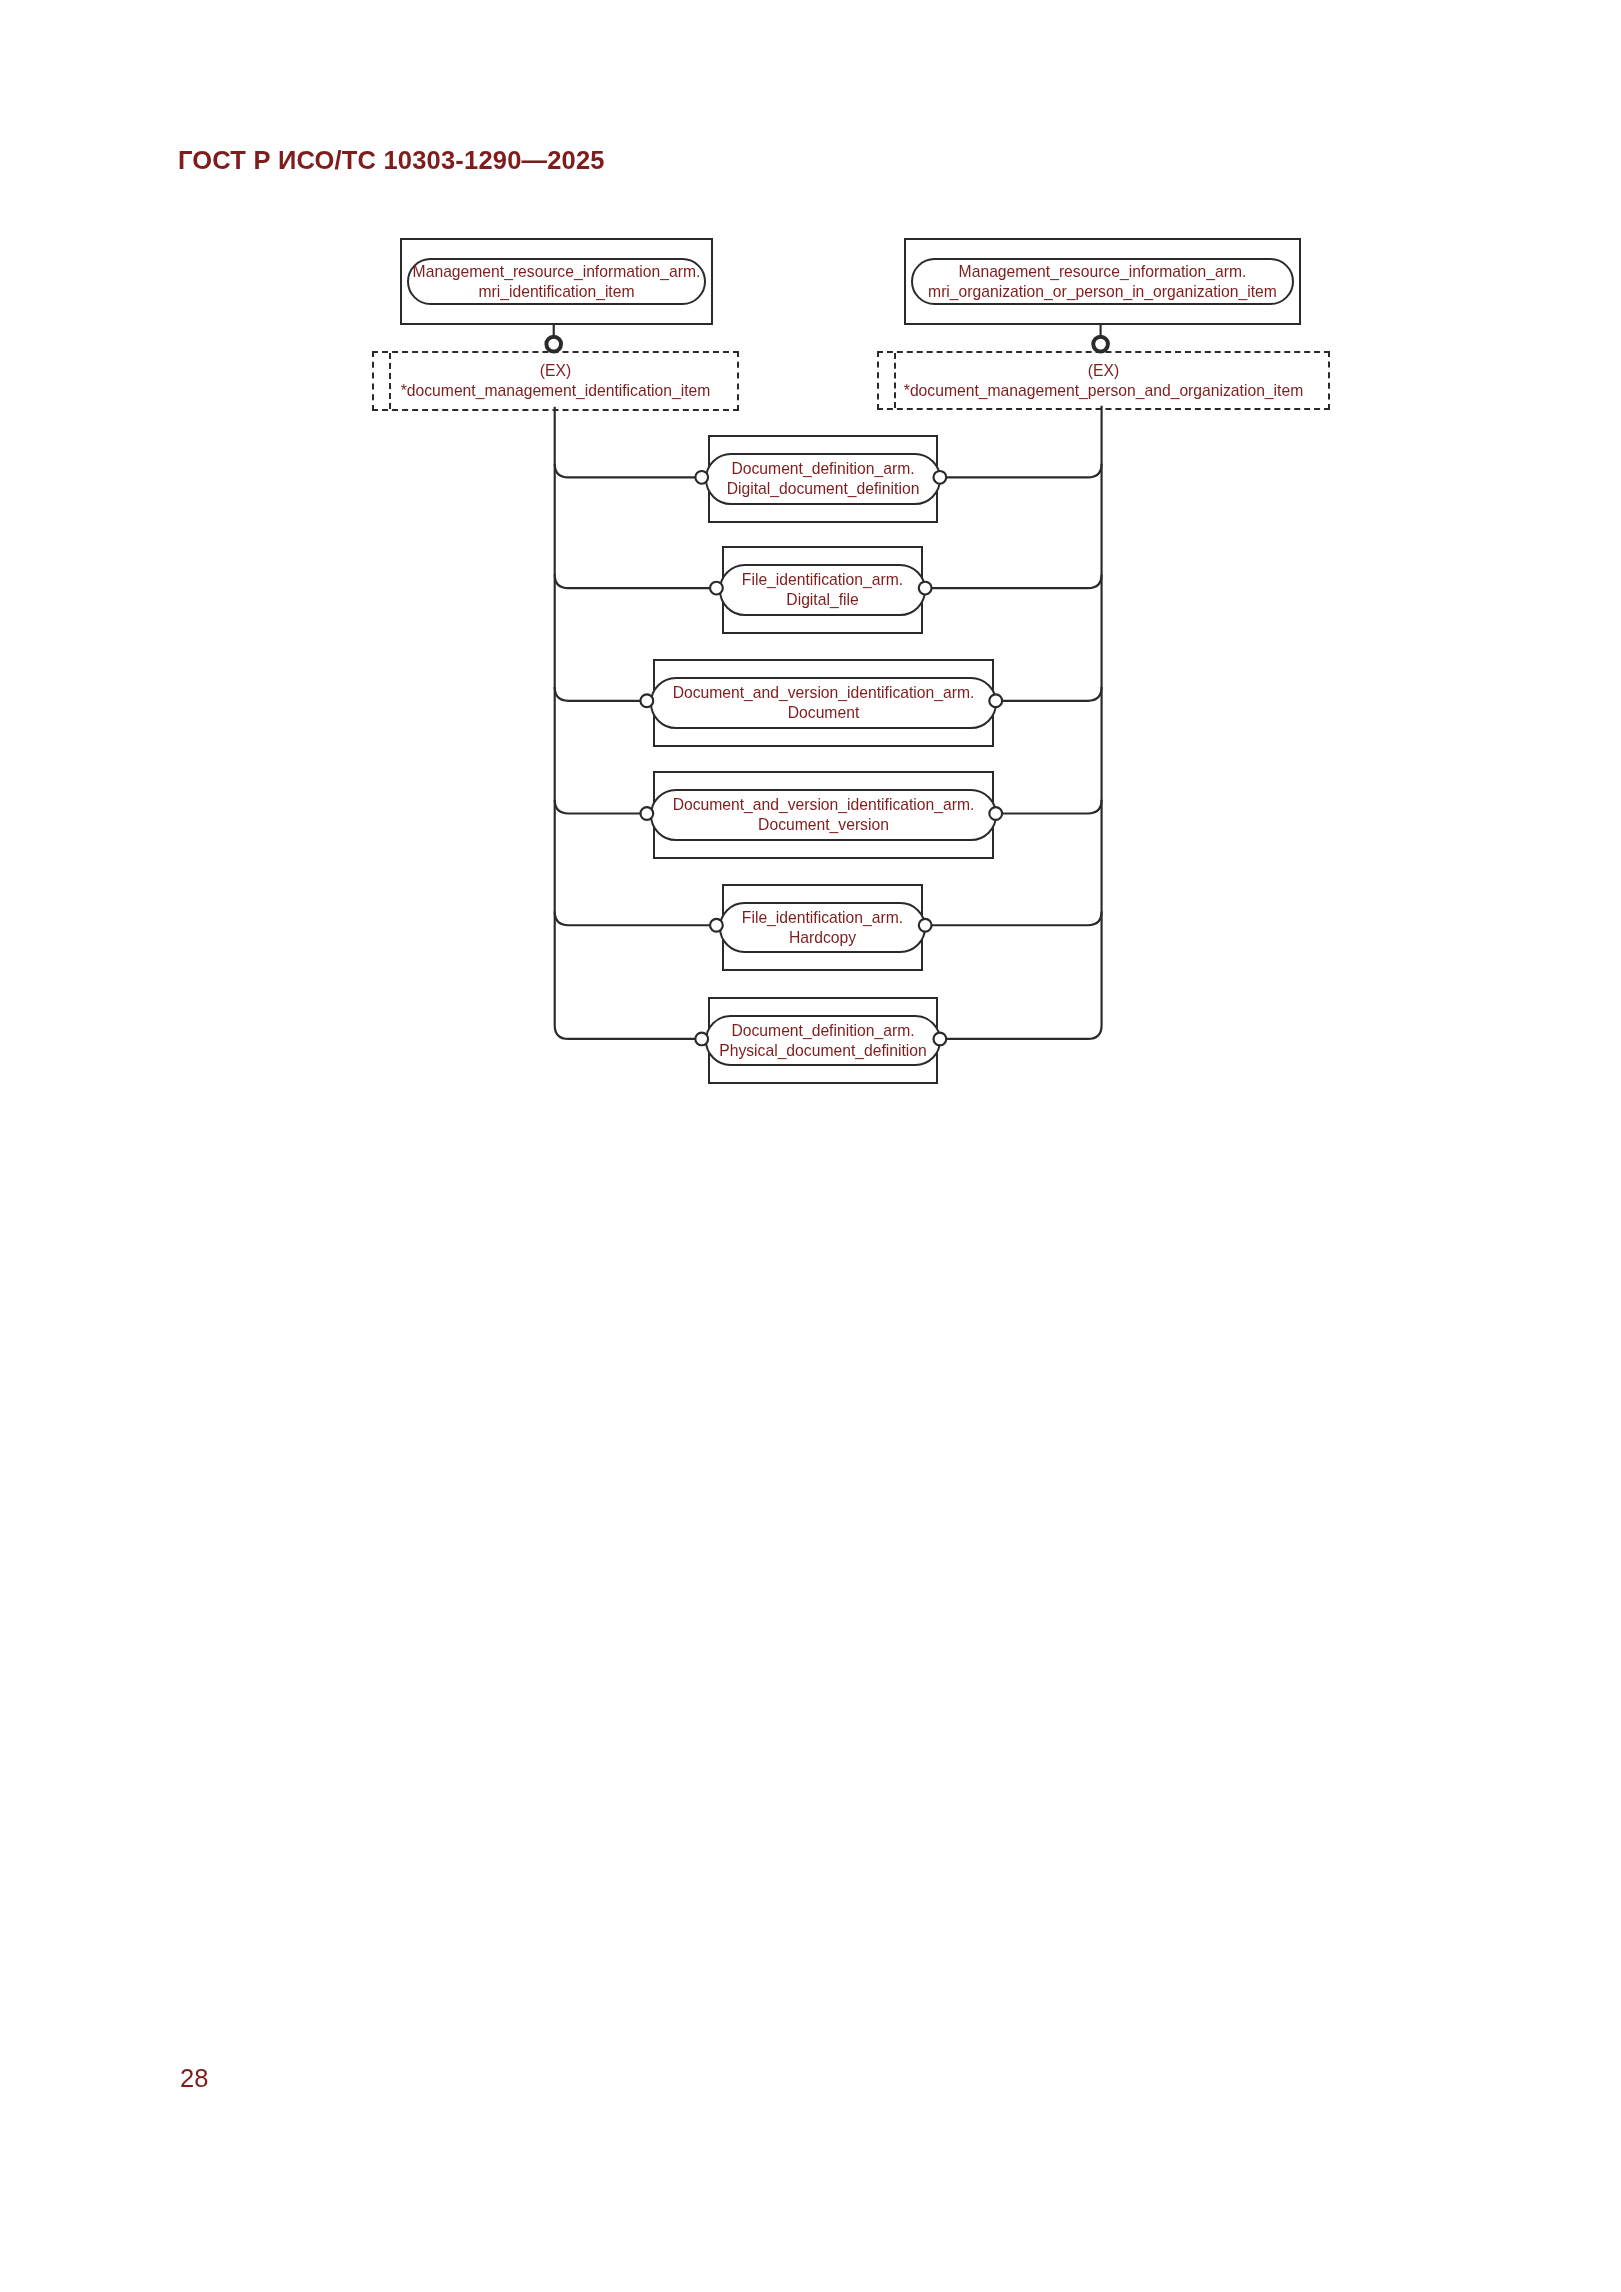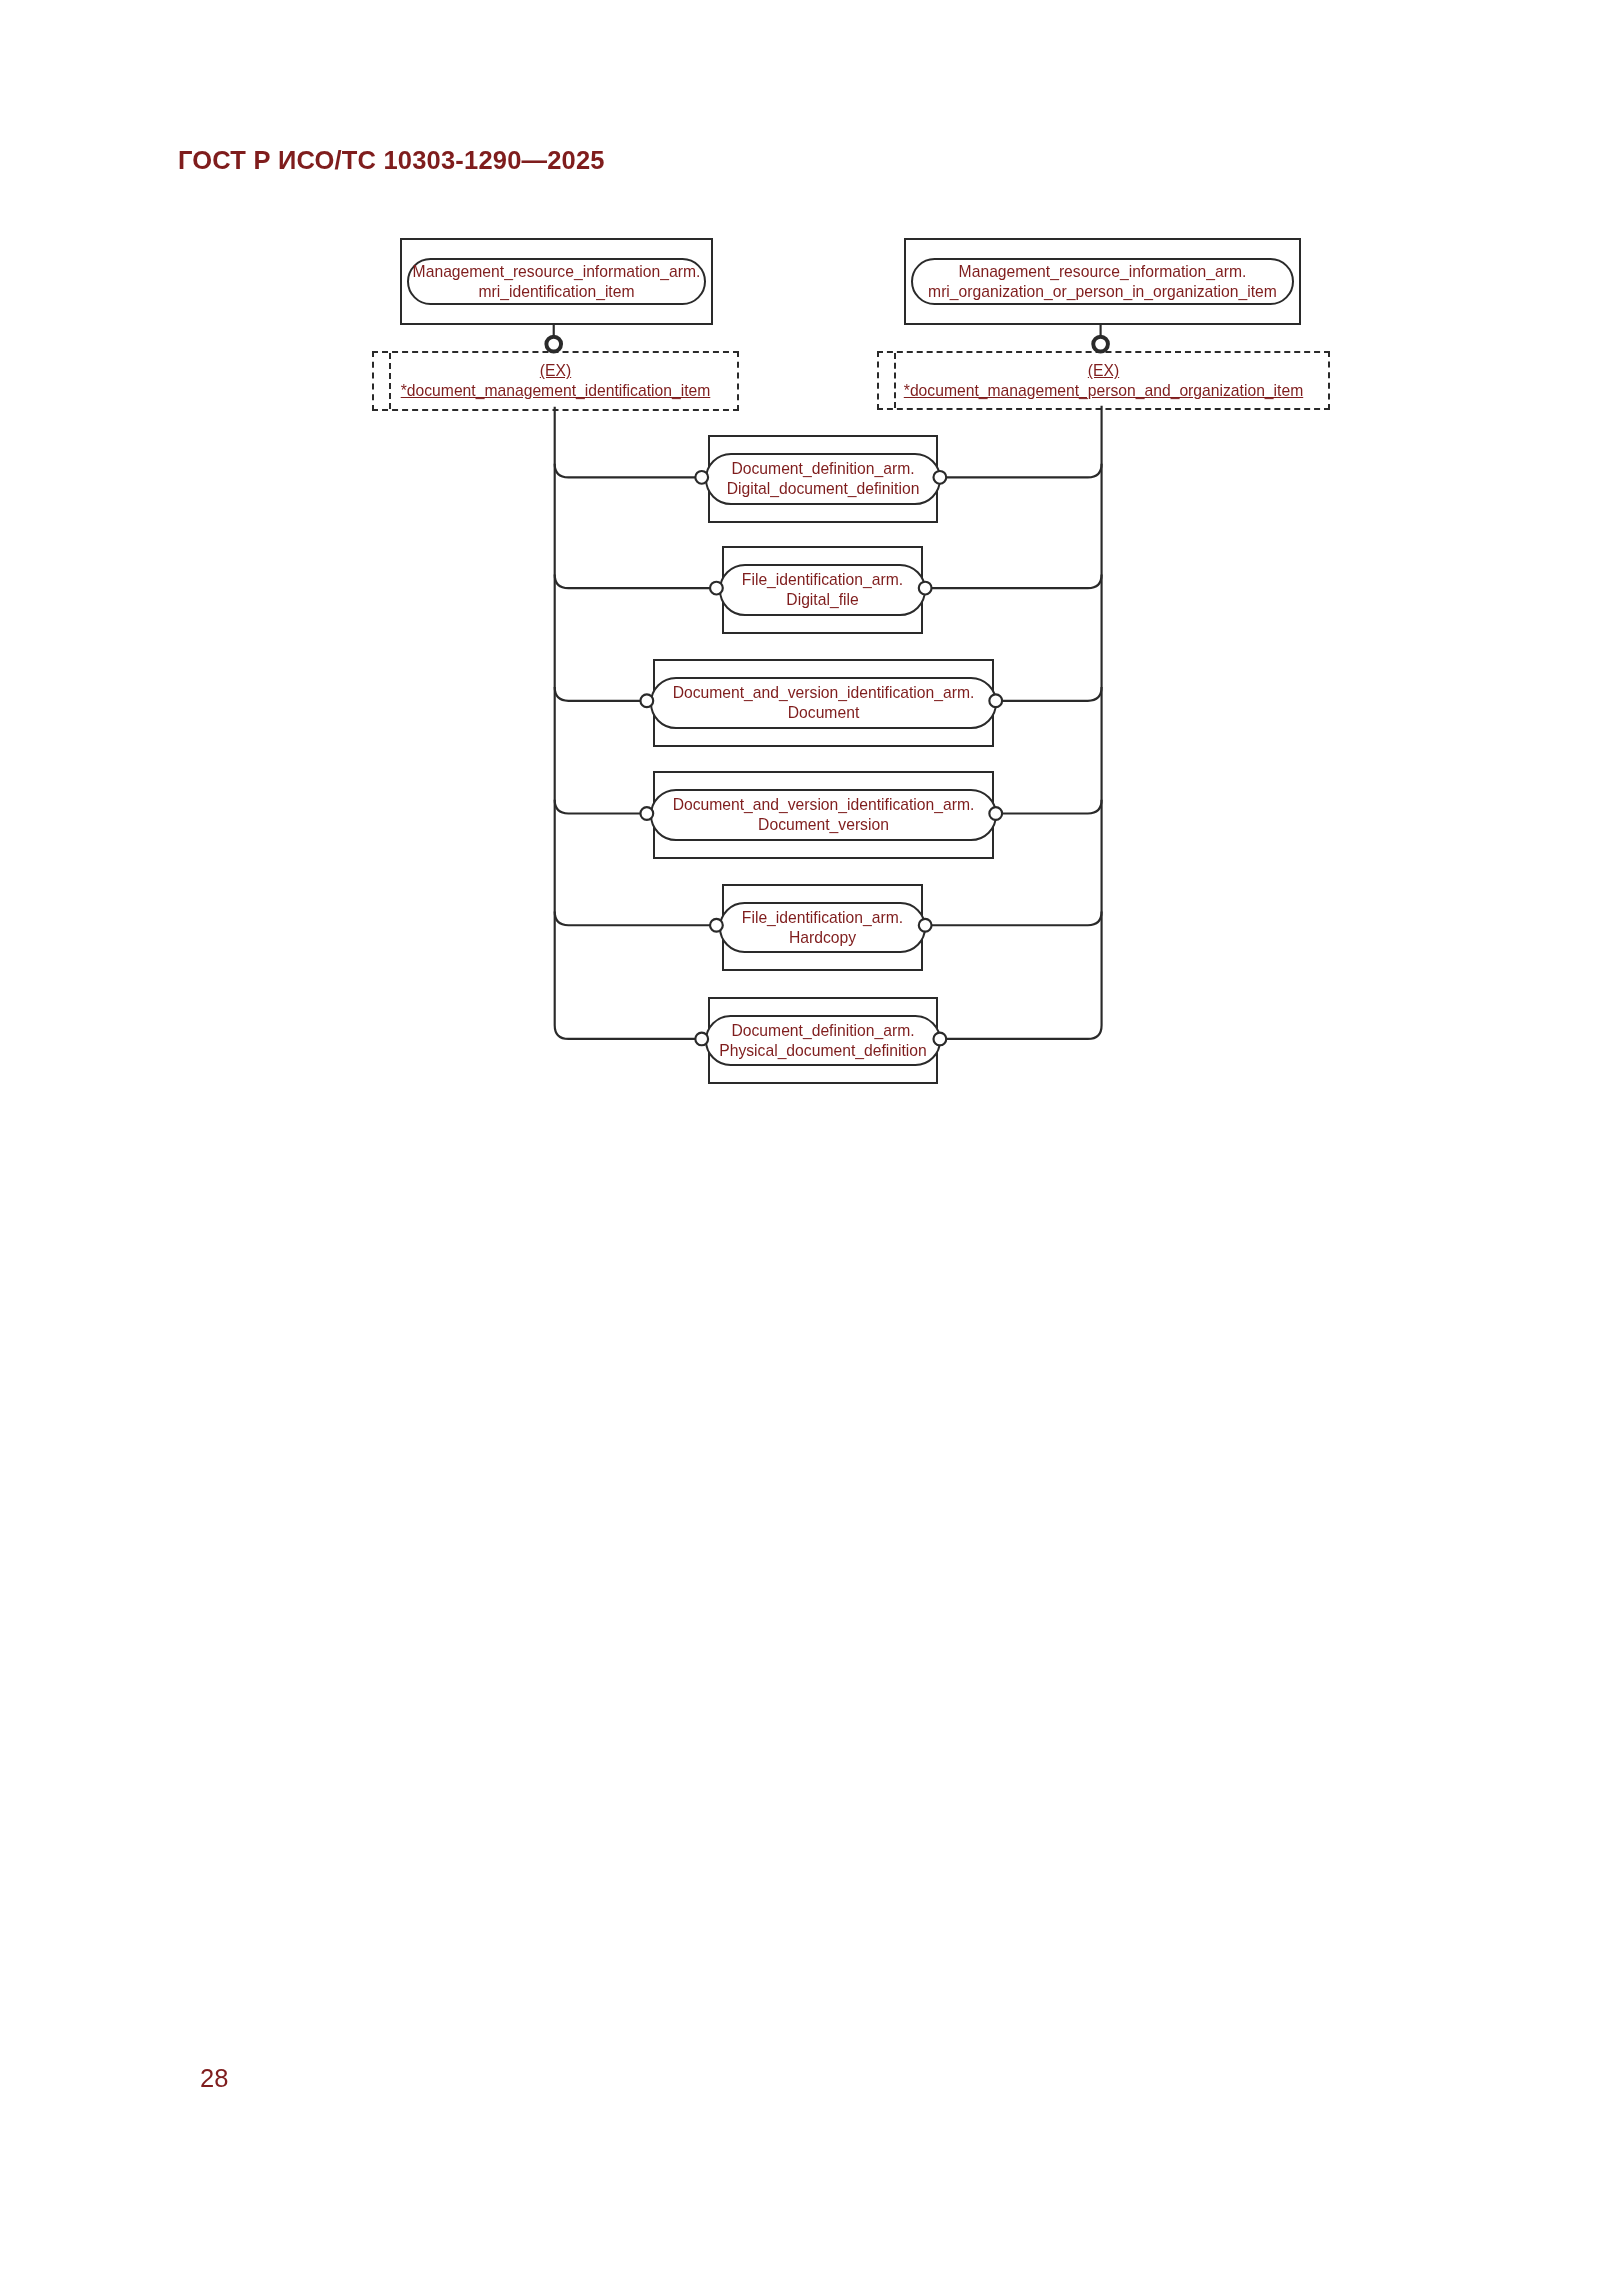--- a/index.html
+++ b/index.html
@@ -22,32 +22,32 @@
     position:absolute;border:2px solid #2a2a2a;border-radius:979px;background:#fff;
     display:flex;flex-direction:column;align-items:center;justify-content:center;
     text-align:center;white-space:nowrap;
   }
   .top-node .oval{left:4.9px;right:4.9px;top:17.6px;bottom:17.6px;}
   .entity .oval{left:-4.9px;right:-4.9px;top:15.7px;bottom:15.7px;}
 
   .select-box{
     position:absolute;border:2px dashed #2a2a2a;background:#fff;z-index:1;
     display:flex;flex-direction:column;align-items:center;justify-content:center;
-    text-align:center;font-size:15.7px;line-height:19.6px;white-space:nowrap;text-decoration:underline;
+    text-align:center;font-size:15.7px;line-height:19.6px;white-space:nowrap;
   }
   .select-box .vline{
     position:absolute;left:14.7px;top:0;bottom:0;border-left:2px dashed #2a2a2a;
   }
 
   .figure-caption{
     position:absolute;left:0;right:0;top:1123px;text-align:center;
     font-size:23.5px;white-space:nowrap;
   }
   .page-number{
-    position:absolute;left:200px;top:2064px;font-size:25.5px;
+    position:absolute;left:180px;top:2064px;font-size:25.5px;
   }
 </style>
 </head>
 <body>
 
 <div class="page">
 
   <div class="header-title">ГОСТ Р ИСО/ТС 10303-1290—2025</div>
 
   <div class="diagram">

